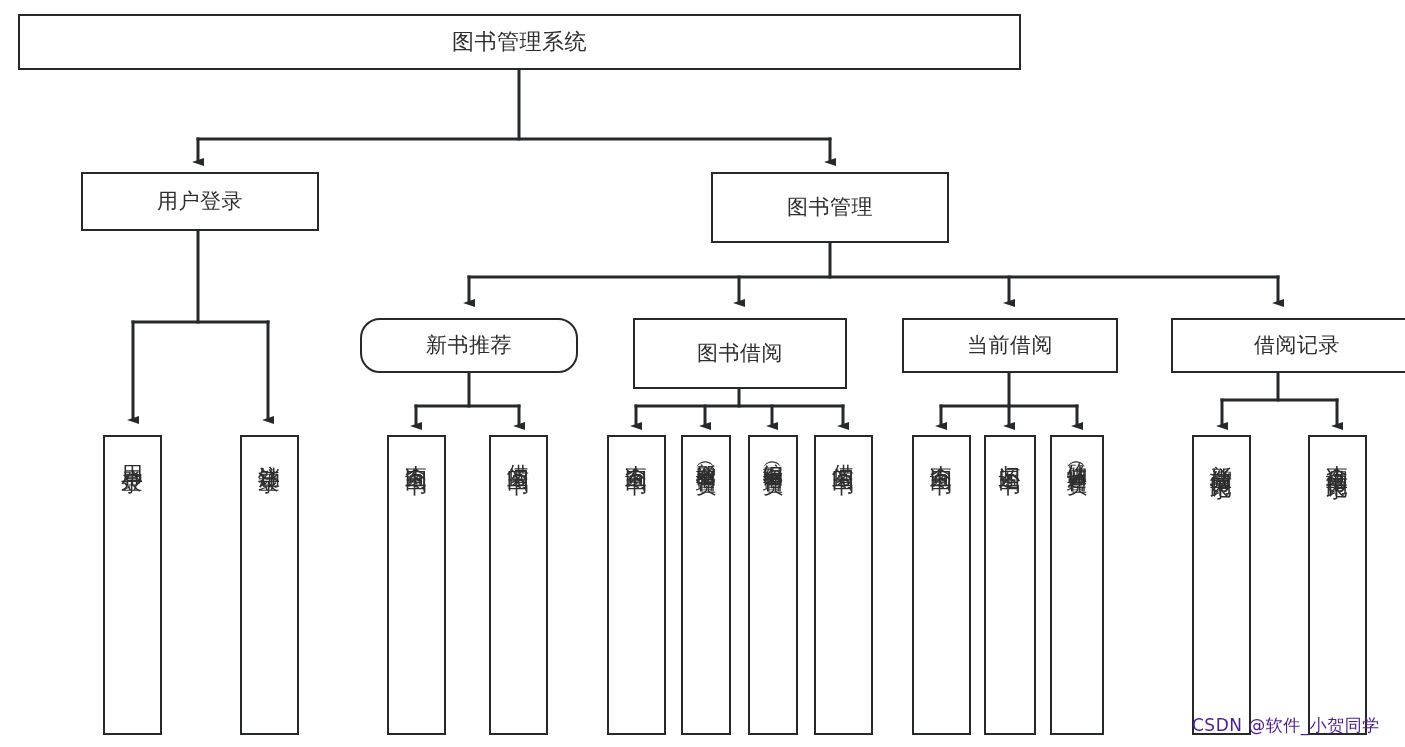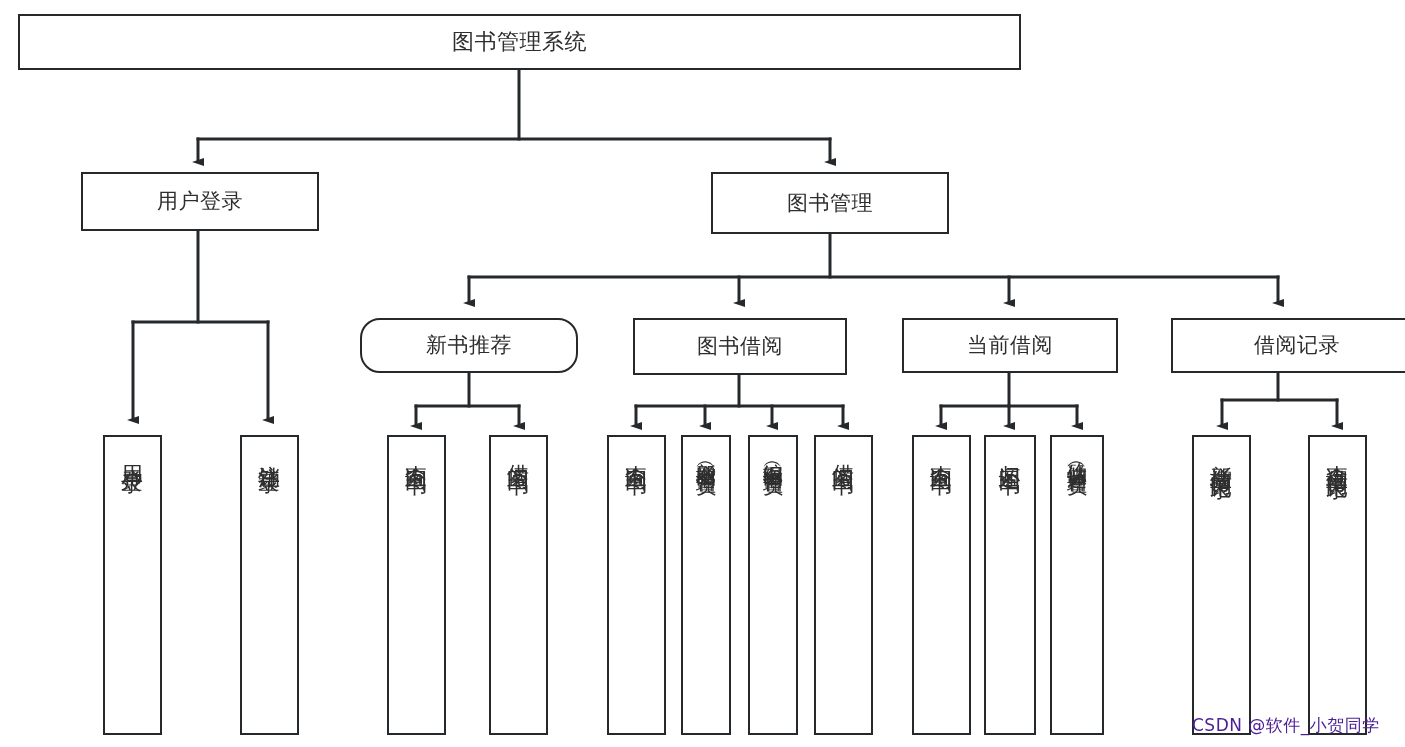--- a/index.html
+++ b/index.html
@@ -136,29 +136,29 @@
   </svg>
 
   <div class="node horiz root" style="left:18px; top:14px; width:1003px; height:56px;">
     <span class="node-label">图书管理系统</span>
   </div>
 
   <div class="node horiz" style="left:81px; top:172px; width:238px; height:59px;">
     <span class="node-label">用户登录</span>
   </div>
 
-  <div class="node horiz" style="left:711px; top:172px; width:238px; height:62px;">
+  <div class="node horiz" style="left:711px; top:172px; width:238px; height:71px;">
     <span class="node-label">图书管理</span>
   </div>
 
   <div class="node horiz" style="left:360px; top:318px; width:218px; height:55px;border-radius:20px;">
     <span class="node-label">新书推荐</span>
   </div>
 
-  <div class="node horiz" style="left:633px; top:318px; width:214px; height:57px;">
+  <div class="node horiz" style="left:633px; top:318px; width:214px; height:71px;">
     <span class="node-label">图书借阅</span>
   </div>
 
   <div class="node horiz" style="left:902px; top:318px; width:216px; height:55px;">
     <span class="node-label">当前借阅</span>
   </div>
 
   <div class="node horiz" style="left:1171px; top:318px; width:252px; height:55px;">
     <span class="node-label">借阅记录</span>
   </div>

